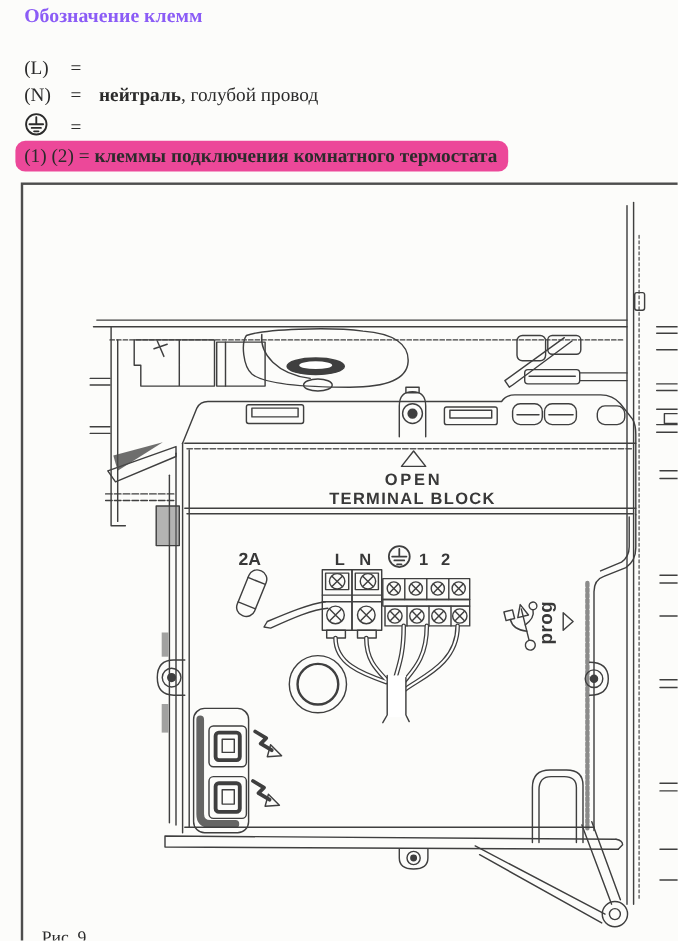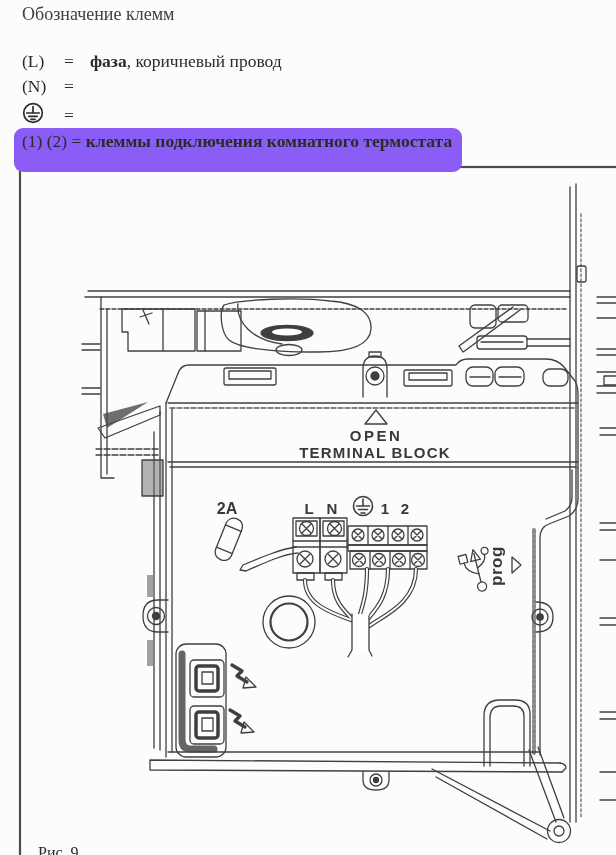--- a/index.html
+++ b/index.html
@@ -2,50 +2,50 @@
 <html><head>
 <meta charset="utf-8">
 <style>
   html,body{margin:0;padding:0;}
   body{
     width:616px;height:855px;position:relative;overflow:hidden;
     background:#fcfcfa;color:#2b2b2b;
     font-family:"Liberation Serif", serif;
   }
   .header{position:absolute;left:22px;top:4px;z-index:2;}
-  .page-title{font-size:18px;font-weight:normal;margin:0 0 0 0;color:#404040;}
+  .page-title{font-size:18px;font-weight:bold;margin:0 0 0 0;color:#8b5cf6;}
   .legend{margin-top:24px;font-size:17.5px;line-height:25px;}
   .lrow{display:flex;align-items:baseline;white-space:nowrap;}
   .sym{display:inline-block;width:42px;}
   .eq{display:inline-block;width:26px;}
   b{font-weight:bold;}
   .hl-row{
-    display:inline-block;margin-left:-8px;padding:1px 10px 18px 8px;border-radius:9px;
-    background:#8b5cf6;white-space:nowrap;
+    display:inline-block;margin-left:-8px;padding:1px 10px 2px 8px;border-radius:9px;
+    background:#ec4899;white-space:nowrap;
   }
   .earth-glyph{position:relative;top:3px;}
   .caption{position:absolute;left:38px;top:844px;font-size:16px;color:#2b2b2b;z-index:2;}
   svg.fig{position:absolute;left:0;top:0;z-index:1;}
   .d{stroke:#3f3f3f;fill:none;stroke-width:1.3;stroke-linecap:round;stroke-linejoin:round;}
   .lbl{font-family:"Liberation Sans", sans-serif;font-weight:bold;fill:#383838;stroke:none;}
 </style>
 </head>
 <body>
 
 <div class="header">
   <div class="page-title">Обозначение клемм</div>
   <div class="legend">
     <div class="lrow">
       <span class="sym">(L)</span>
         <span class="eq">=</span>
-        <span><b>фаза</b><span>, коричневый провод</span></span>
     </div>
     <div class="lrow">
       <span class="sym">(N)</span>
         <span class="eq">=</span>
+        <span><b>нейтраль</b><span>, голубой провод</span></span>
     </div>
     <div class="lrow">
       <span class="sym"><svg class="earth-glyph" width="22" height="22" viewBox="0 0 22 22">
         <g stroke="#2b2b2b" stroke-width="1.7" fill="none" stroke-linecap="round">
           <circle cx="11" cy="11" r="9.3"></circle>
           <path d="M11,4.5 V11 M4.8,11 H17.2 M6.8,14.3 H15.2 M9,17.4 H13"></path>
         </g>
       </svg></span>
         <span class="eq">=</span>
     </div>

